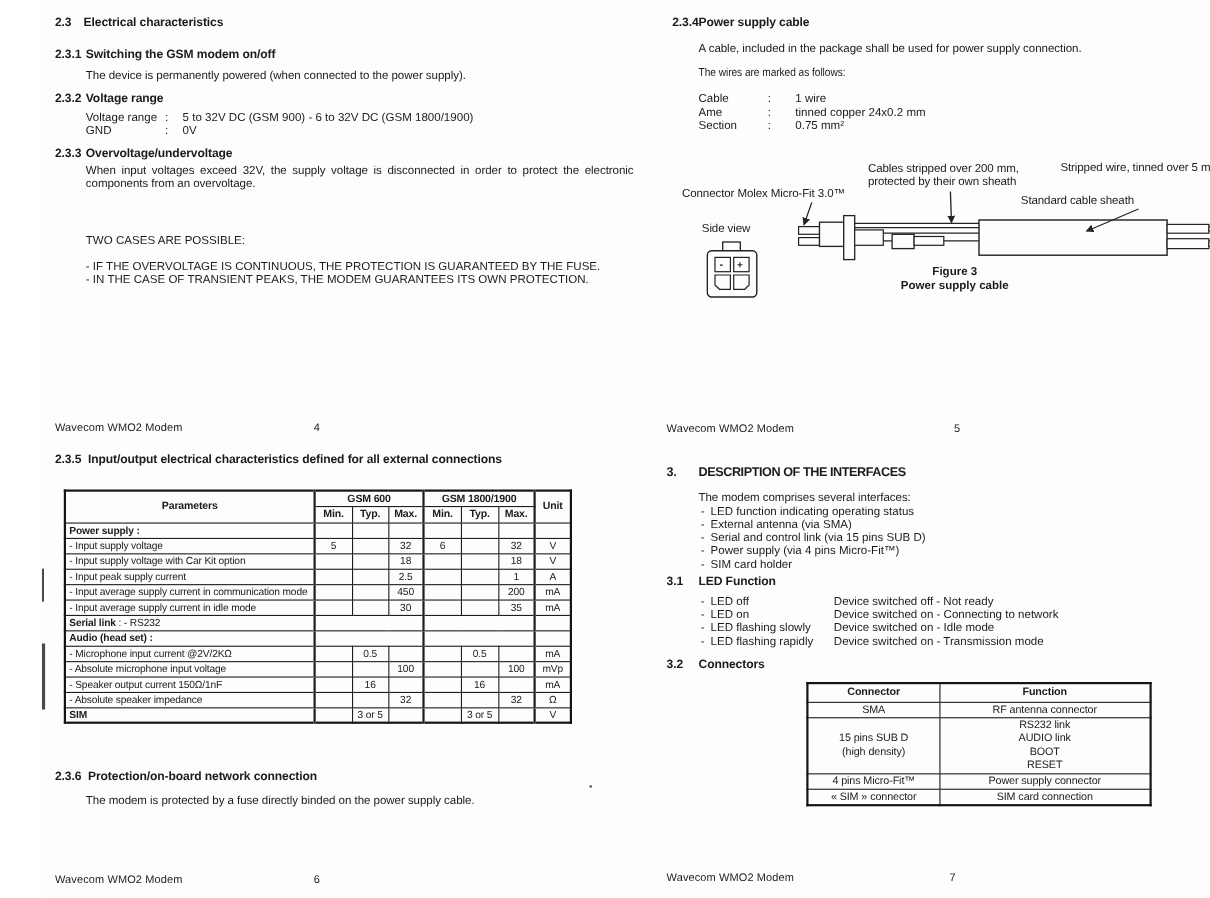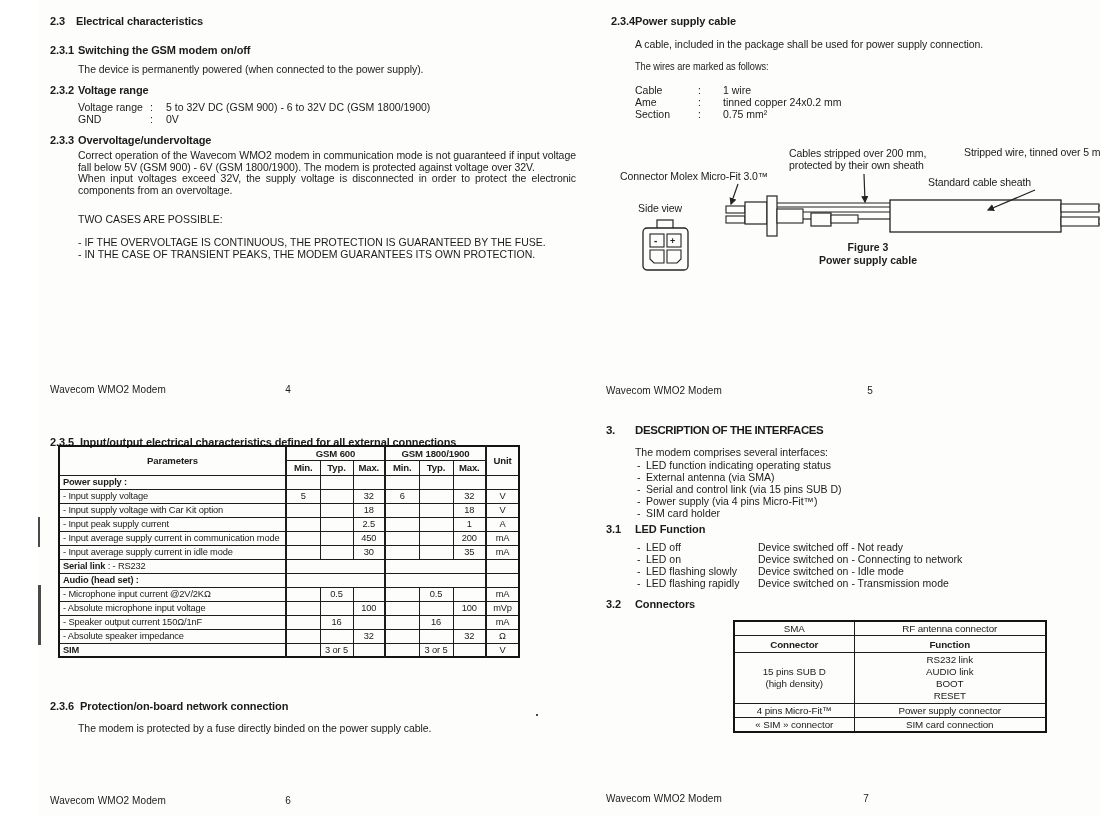--- a/index.html
+++ b/index.html
@@ -77,21 +77,20 @@
         <span class="k" style="width:72px;">GND</span>
         <span class="c" style="width:16px;">:</span>
         <span>0V</span>
       </div>
     </div>
     <div class="abs sec" style="left:12px;top:134px;">
       <span class="num" style="width:28px;">2.3.3</span>
       <span>Overvoltage/undervoltage</span>
     </div>
     <div class="abs" style="left:40px;top:150px;width:498px;">
-      <p class="para">Correct operation of the Wavecom WMO2 modem in communication mode is not guaranteed if input voltage fall below 5V (GSM 900) - 6V (GSM 1800/1900). The modem is protected against voltage over 32V.</p>
       <p class="para">When input voltages exceed 32V, the supply voltage is disconnected in order to protect the electronic components from an overvoltage.</p>
     </div>
     <div class="abs caps" style="left:40px;top:213px;">TWO CASES ARE POSSIBLE:</div>
     <div class="abs caps" style="left:40px;top:236px;">- IF THE OVERVOLTAGE IS CONTINUOUS, THE PROTECTION IS GUARANTEED BY THE FUSE.</div>
     <div class="abs caps" style="left:40px;top:248px;">- IN THE CASE OF TRANSIENT PEAKS, THE MODEM GUARANTEES  ITS OWN PROTECTION.</div>
     <div class="abs footer" style="left:12px;top:384px;">Wavecom WMO2 Modem</div>
     <div class="abs pagenum" style="left:240px;top:384px;">4</div>
   </div>
 
   <div class="page" style="left:560px;top:0;width:540px;height:408px;">
@@ -175,21 +174,21 @@
     <div class="abs figcap" style="left:180px;top:241px;width:180px;">
       <div>Figure 3</div>
       <div>Power supply cable</div>
     </div>
 
     <div class="abs footer" style="left:8px;top:385px;">Wavecom WMO2 Modem</div>
     <div class="abs pagenum" style="left:262px;top:385px;">5</div>
   </div>
 
   <div class="page" style="left:0;top:408px;width:550px;height:408px;">
-    <div class="abs sec" style="left:12px;top:28px;">
+    <div class="abs sec" style="left:12px;top:4px;">
       <span class="num" style="width:30px;">2.3.5</span>
       <span>Input/output electrical characteristics defined for all external connections</span>
     </div>
 
     <table class="t1 abs" style="left:20px;top:37px;">
       <colgroup>
         <col style="width:227px">
           <col style="width:34px">
           <col style="width:33px">
           <col style="width:32px">
@@ -406,26 +405,26 @@
       <span>Connectors</span>
     </div>
 
     <table class="t2 abs" style="left:135px;top:212px;">
       <colgroup>
           <col style="width:120px">
           <col style="width:192px">
         </colgroup>
       <tbody>
           <tr>
+        <th>Connector</th>
+        <th>Function</th>
+      </tr>
+      <tr>
         <td>SMA</td>
         <td>RF antenna connector</td>
-      </tr>
-      <tr>
-        <th>Connector</th>
-        <th>Function</th>
       </tr>
       <tr>
         <td class="multi">15 pins SUB D
 (high density)</td>
         <td class="multi">RS232 link
 AUDIO link
 BOOT
 RESET</td>
       </tr>
       <tr>

